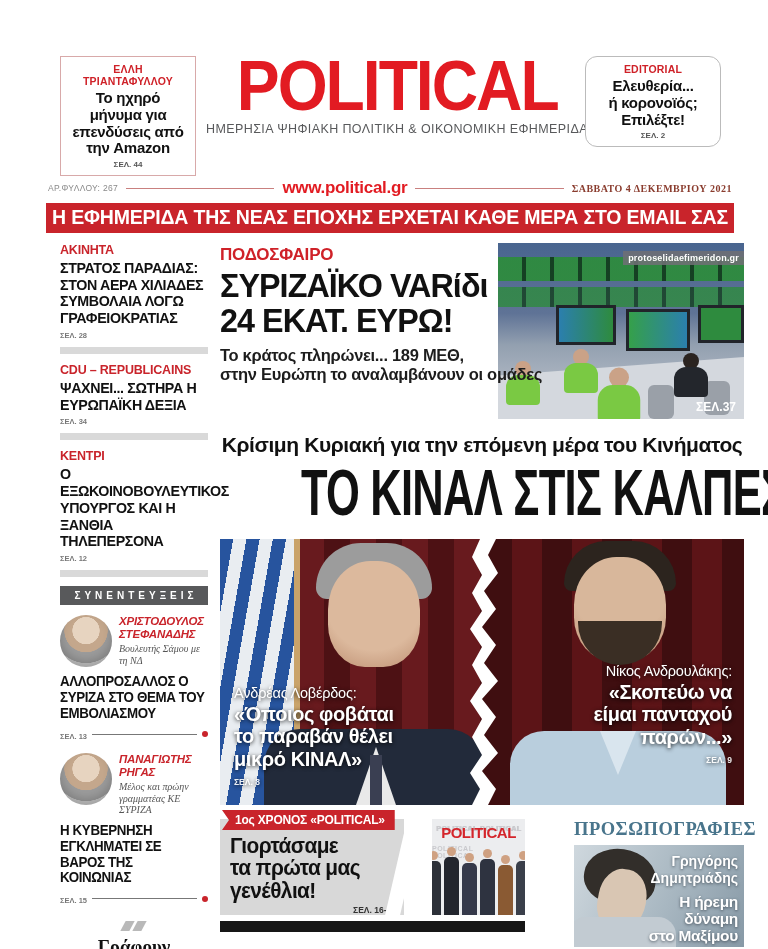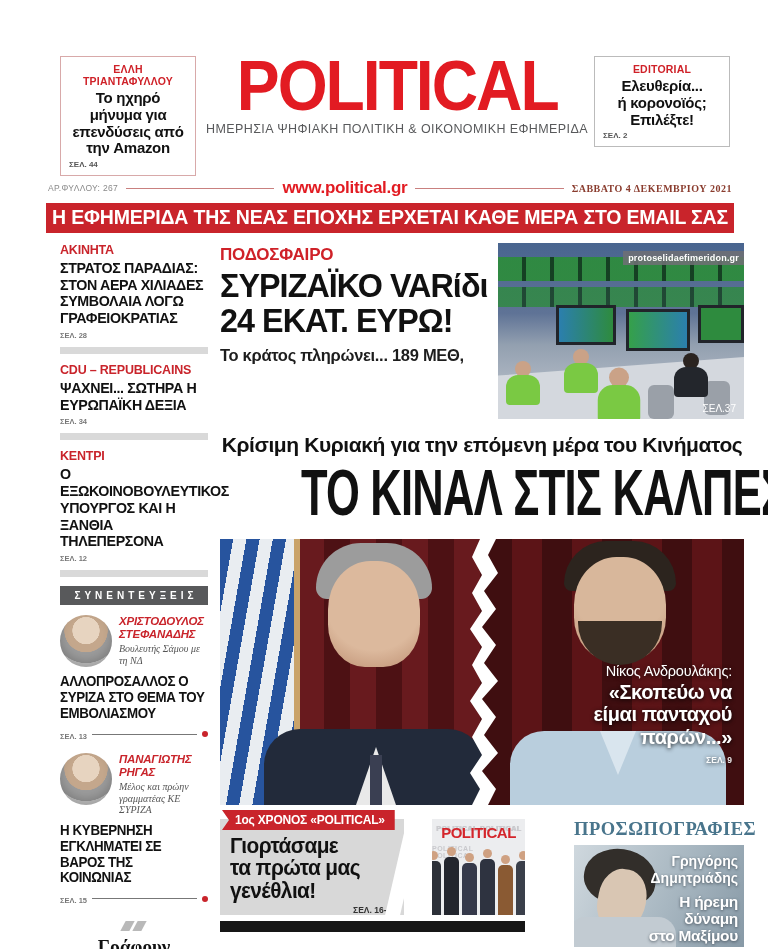--- a/index.html
+++ b/index.html
@@ -2,24 +2,24 @@
 <html><head>
 <meta charset="utf-8">
 <style>
   html,body{margin:0;padding:0;background:#ffffff;}
   .page{position:relative;width:768px;height:949px;background:#fff;overflow:hidden;
         font-family:"Liberation Sans", sans-serif;color:#111;}
   
   .masthead{position:relative;margin:54px 36px 0 48px;height:114px;}
   .mast-box{position:absolute;background:#fff;border:1px solid #c99;padding:6px 8px;text-align:center;}
   .mast-left{left:12px;top:2px;width:118px;border-color:#d8a9a9;}
-  .mast-right{right:2px;top:2px;width:118px;border-color:#bbb;}
+  .mast-right{right:11px;top:2px;width:118px;border-color:#bbb;border-radius:12px;}
   .box-kicker{color:#cf2128;font-weight:bold;font-size:10.5px;letter-spacing:.2px;}
   .box-title{font-weight:bold;font-size:15px;line-height:1.12;margin-top:3px;letter-spacing:-.3px;}
-  .box-page{font-size:8px;color:#555;text-align:left;margin-top:3px;font-weight:bold;}
+  .box-page{font-size:8px;color:#555;text-align:center;margin-top:3px;font-weight:bold;}
   .mast-center{position:absolute;left:146px;right:132px;top:0;text-align:center;}
   .logo{color:#e21b22;font-weight:bold;font-size:63px;line-height:.92;letter-spacing:-2px;
         transform:scale(1.02,1.12);transform-origin:center top;display:inline-block;}
   .tagline{color:#58595b;font-size:12.5px;letter-spacing:.4px;margin-top:10px;white-space:nowrap;}
   
   .dateline{margin:10px 36px 0 48px;display:flex;align-items:center;gap:8px;}
   .dl-issue{font-size:8.5px;color:#8a8a8a;letter-spacing:.3px;}
   .dl-line{flex:1;border-top:1px solid #c9807f;height:0;}
   .dl-site{color:#e21b22;font-weight:bold;font-size:17px;letter-spacing:-.3px;}
   .dl-date{font-family:"Liberation Serif",serif;font-weight:bold;font-size:10px;color:#8a3c2e;letter-spacing:.5px;}
@@ -74,21 +74,21 @@
             clip-path:polygon(0 30%,100% 0,100% 100%,0 100%);}
   .ref{position:absolute;}
   .ref .head{width:16px;height:16px;border-radius:50%;background:#caa287;margin:0 auto;}
   .ref .body{width:34px;height:30px;border-radius:12px 12px 4px 4px;background:#7ac943;margin-top:-2px;}
   .ref1{left:8px;bottom:14px;} .ref2{left:66px;bottom:26px;} .ref3{left:104px;bottom:2px;transform:scale(1.25);}
   .ref4{left:176px;bottom:22px;} .ref4 .body{background:#23262c;} .ref4 .head{background:#2a2320;}
   .chair{position:absolute;width:26px;height:34px;background:#9aa0a8;border-radius:6px;bottom:4px;}
   .ch1{left:206px;} .ch2{left:150px;bottom:0;}
   .var-wm{position:absolute;top:8px;right:0;background:rgba(110,112,116,.88);color:#fff;
           font-weight:bold;font-size:9px;padding:2px 5px;letter-spacing:.2px;text-align:center;}
-  .var-page{position:absolute;right:8px;bottom:5px;color:#fff;font-size:10px;font-weight:normal;}
+  .var-page{position:absolute;right:8px;bottom:5px;color:#fff;font-size:12px;font-weight:bold;}
   
   .lead-in{text-align:center;font-weight:bold;font-size:21px;letter-spacing:-.4px;margin-top:12px;}
   .big-head-wrap{text-align:center;margin-top:2px;height:72px;}
   .big-head{display:inline-block;font-size:58px;font-weight:bold;letter-spacing:-1px;line-height:1.05;
             white-space:nowrap;transform:scale(.75,1.12);transform-origin:center top;}
   .photos{position:relative;height:266px;margin-top:8px;}
   .photo-half{position:absolute;top:0;height:266px;width:262px;overflow:hidden;}
   .lp{left:0;background:repeating-linear-gradient(90deg,#4d1114 0 26px,#681a1e 26px 52px);}
   .rp{right:0;background:repeating-linear-gradient(90deg,#3f0e10 0 30px,#5c1417 30px 60px);}
   .flag{position:absolute;left:0;top:0;width:76px;height:100%;
@@ -267,20 +267,21 @@
 
       <section class="football">
         <div class="fb-text">
           <div class="fb-kicker">ΠΟΔΟΣΦΑΙΡΟ</div>
           <div class="fb-head">
             <span style="display:block">ΣΥΡΙΖΑΪΚΟ VARίδι</span>
             <span style="display:block">24 ΕΚΑΤ. ΕΥΡΩ!</span>
           </div>
           <div class="fb-sub">
             <span style="display:block">Το κράτος πληρώνει... 189 ΜΕΘ,</span>
+            <span style="display:block">στην Ευρώπη το αναλαμβάνουν οι ομάδες</span>
           </div>
         </div>
         <div class="var-photo">
           <div class="var-strip vs1"></div>
           <div class="var-strip vs2"></div>
           <div class="var-mon vm1"></div>
           <div class="var-mon vm2"></div>
           <div class="var-mon vm3"></div>
           <div class="var-desk"></div>
           <div class="chair ch1"></div>
@@ -324,20 +325,29 @@
         <div class="photo-half rp">
           <div class="hair-dark"></div>
           <div class="face-r"></div>
           <div class="beard"></div>
           <div class="shirt-blue"></div>
           <div class="collar"></div>
         </div>
         <svg class="tear" viewBox="0 0 40 266" preserveAspectRatio="none">
           <polygon fill="#ffffff" points="14,0 30,0 22,16 32,34 18,52 30,70 16,88 30,106 18,124 32,142 16,160 30,178 18,196 32,214 16,232 30,250 22,266 6,266 14,250 4,234 16,216 6,198 16,180 4,162 16,144 6,126 16,108 4,90 16,72 6,54 16,36 6,18"></polygon>
         </svg>
+        <div class="cap lp-cap">
+          <div class="cap-name">Ανδρέας Λοβέρδος:</div>
+          <div class="cap-quote">
+            <span style="display:block">«Όποιος φοβάται</span>
+            <span style="display:block">το παραβάν θέλει</span>
+            <span style="display:block">μικρό ΚΙΝΑΛ»</span>
+          </div>
+          <div class="cap-page">ΣΕΛ. 8</div>
+        </div>
         <div class="cap rp-cap">
           <div class="cap-name">Νίκος Ανδρουλάκης:</div>
           <div class="cap-quote">
             <span style="display:block">«Σκοπεύω να</span>
             <span style="display:block">είμαι πανταχού</span>
             <span style="display:block">παρών...»</span>
           </div>
           <div class="cap-page">ΣΕΛ. 9</div>
         </div>
       </div>

